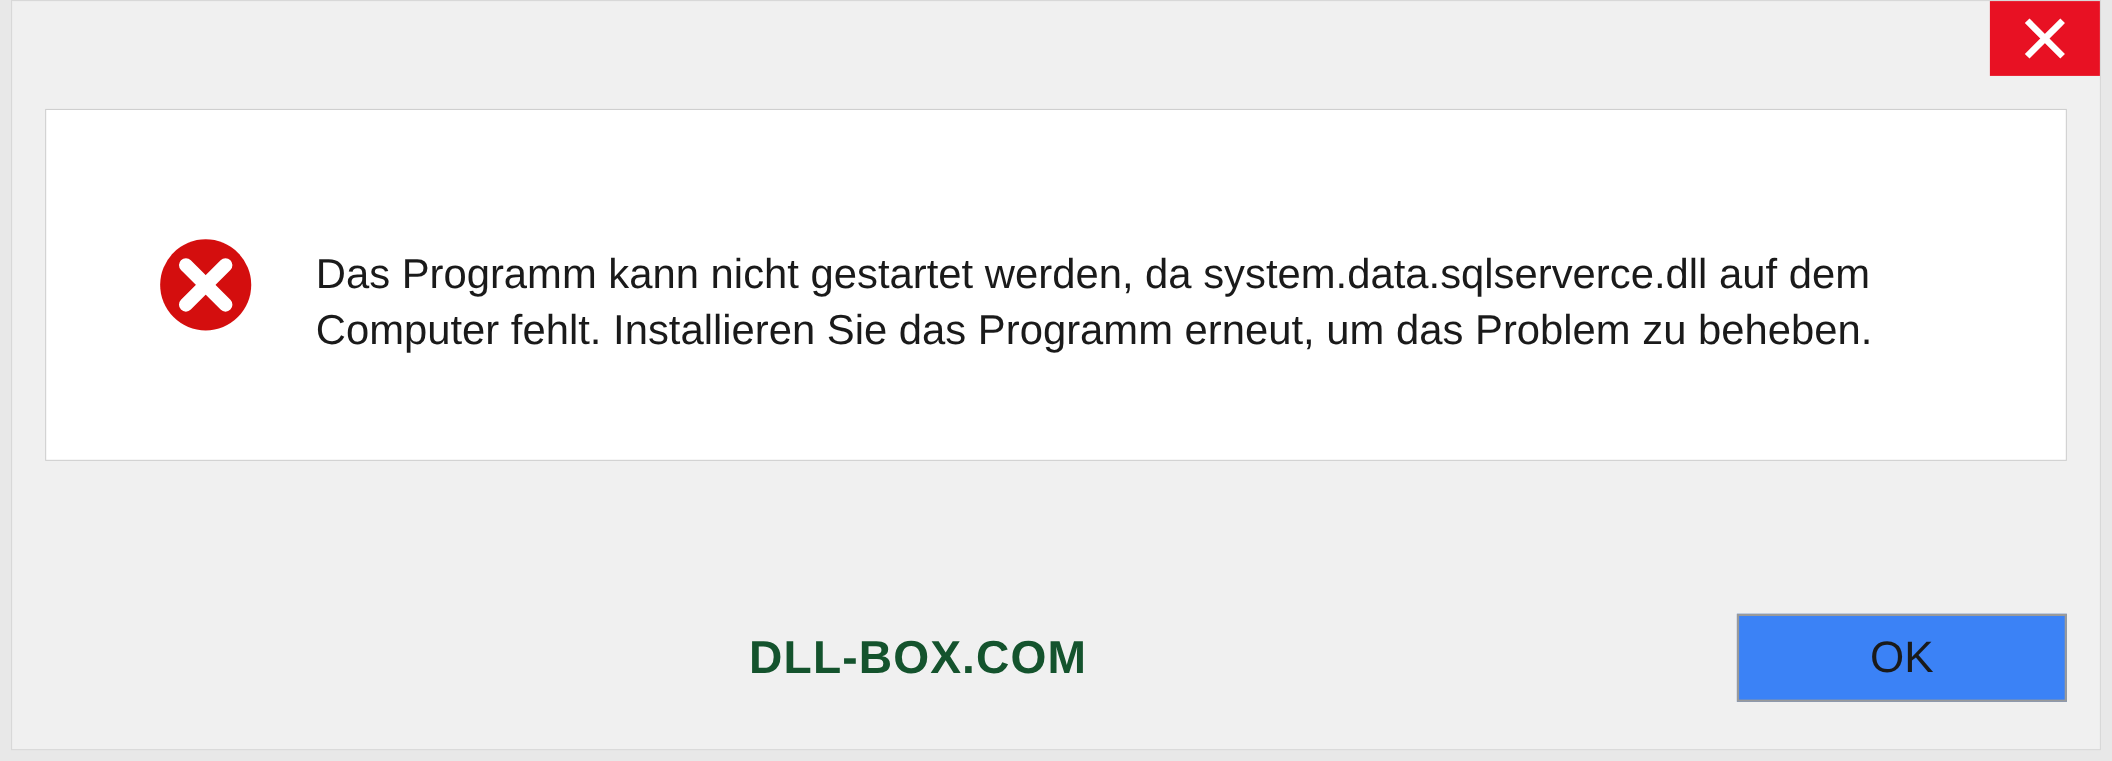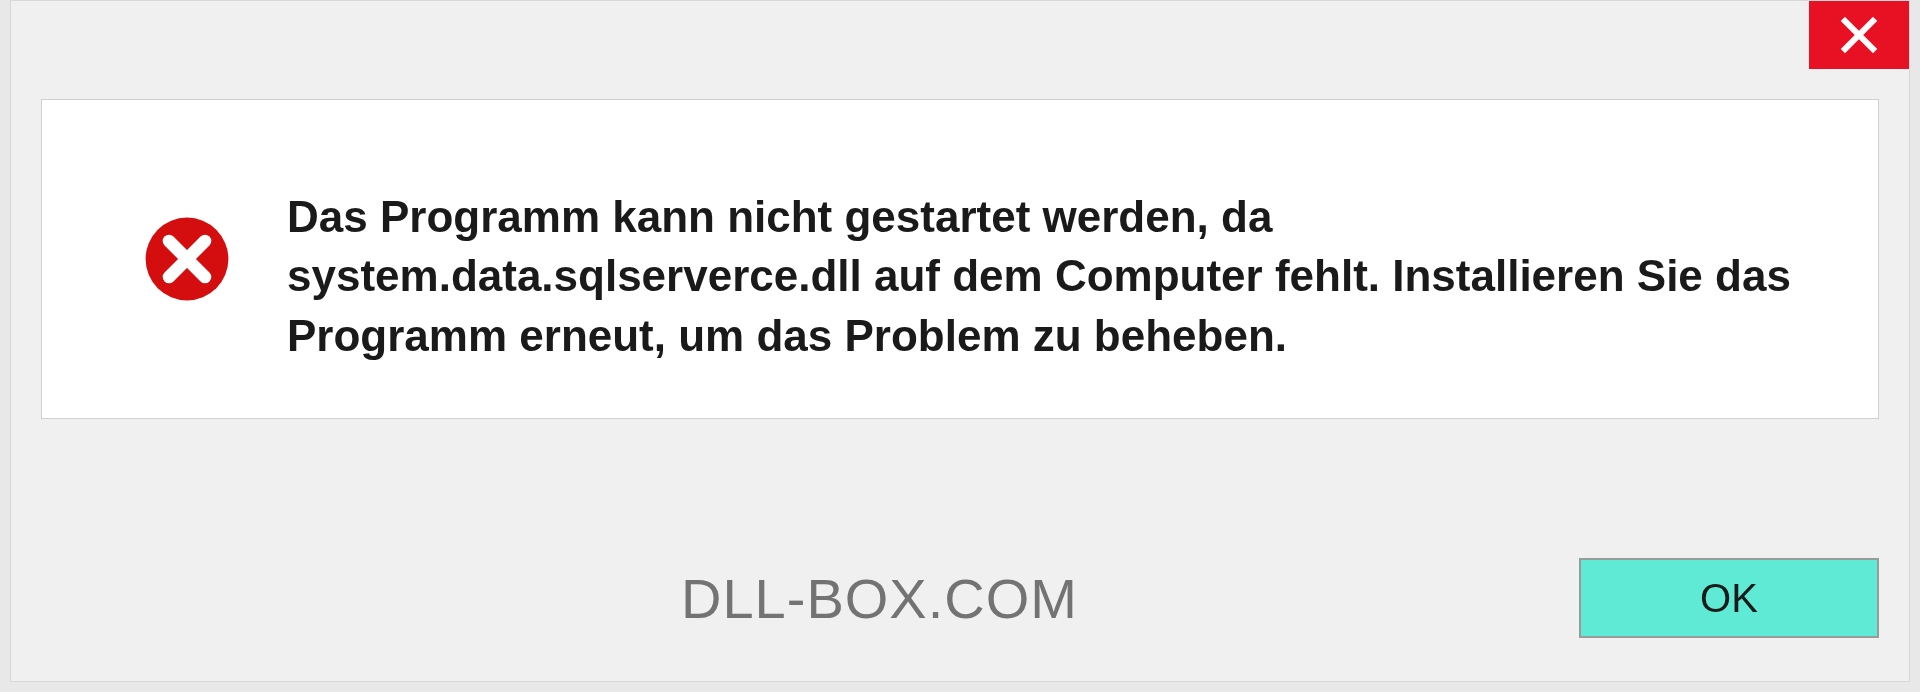--- a/index.html
+++ b/index.html
@@ -66,48 +66,48 @@
     width: 90px;
     height: 90px;
     margin-right: 55px;
     position: relative;
   }
   .error-icon svg {
     width: 100%;
     height: 100%;
   }
   .message-text {
-    font-size: 44px;
+    font-size: 38px;
     line-height: 1.35;
     color: #1a1a1a;
-    font-weight: 700;
+    font-weight: 400;
     margin-top: 34px;
   }
   .footer {
     position: absolute;
     left: 30px;
     right: 30px;
     bottom: 28px;
     height: 110px;
     display: flex;
     align-items: center;
     justify-content: space-between;
   }
   .watermark {
-    font-size: 56px;
-    font-weight: 400;
-    color: #737373;
+    font-size: 42px;
+    font-weight: 700;
+    color: #14532d;
     letter-spacing: 1px;
     font-family: Arial, Helvetica, sans-serif;
     margin-left: 640px;
   }
   .ok-button {
     width: 300px;
     height: 80px;
-    background: #5eead4;
+    background: #3b82f6;
     border: 2px solid #9a9a9a;
     font-size: 40px;
     color: #1a1a1a;
     display: flex;
     align-items: center;
     justify-content: center;
     cursor: pointer;
     font-family: Arial, Helvetica, sans-serif;
   }
 </style>

